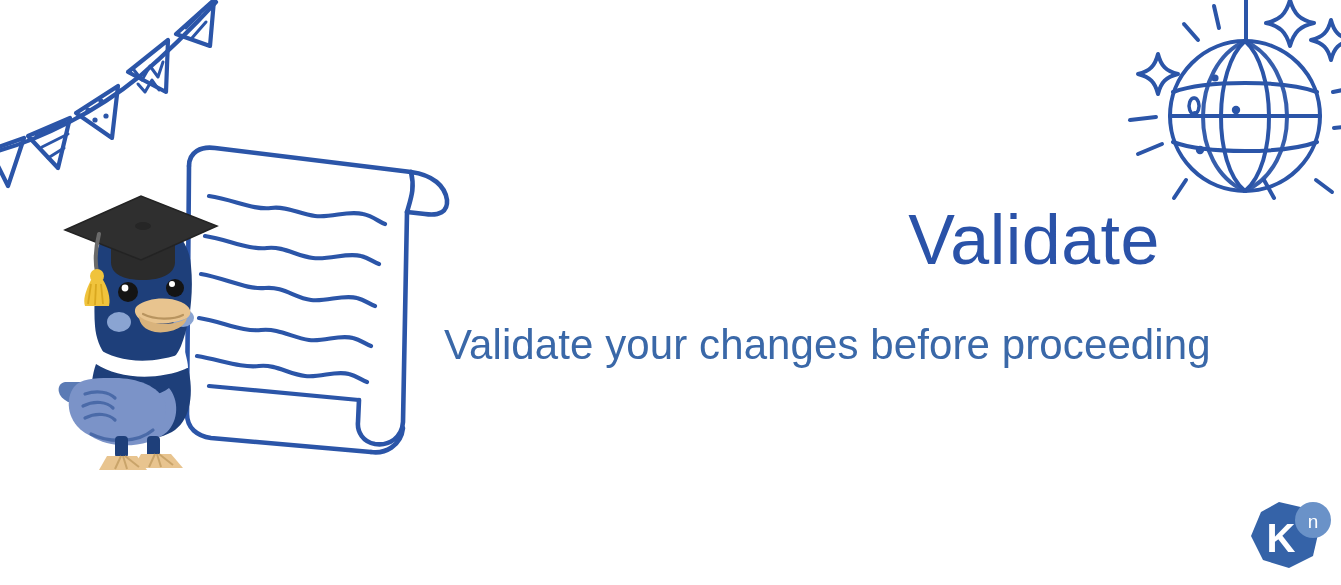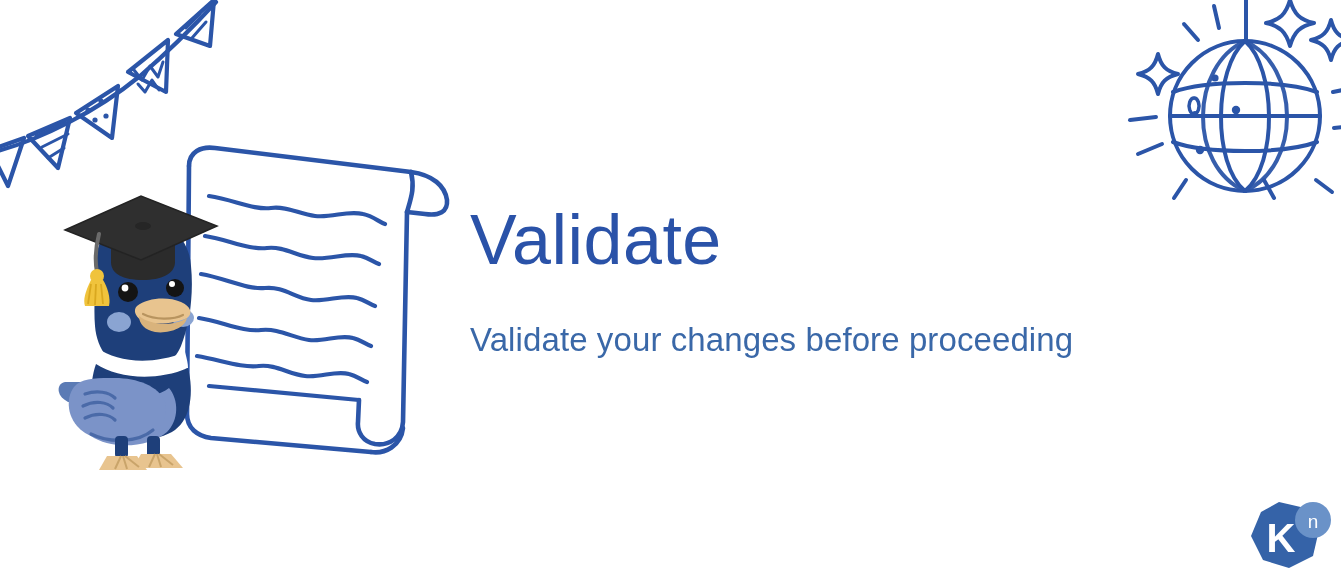--- a/index.html
+++ b/index.html
@@ -28,40 +28,40 @@
   }
   #bunting-art   { left: 0px;    top: 0px;   width: 230px; height: 190px; }
   #discoball-art { left: 1118px; top: -8px;  width: 230px; height: 235px; }
   #scroll-art    { left: 175px;  top: 138px; width: 290px; height: 325px; }
   #mascot-art    { left: 55px;   top: 186px; width: 175px; height: 285px; }
   #logo-art      { left: 1243px; top: 498px; width: 92px;  height: 80px; }
 
   
   #text-block {
     position: absolute;
-    left: 470px;
+    left: 444px;
     top: 205px;
     width: 716px;
-    text-align: left;
+    text-align: right;
   }
   #page-title {
     margin: 0;
     font-family: "Liberation Sans", sans-serif;
     font-size: 70px;
     font-weight: 400;
     line-height: 1.0;
     letter-spacing: 0.5px;
     color: #2a52a8;
     white-space: nowrap;
   }
   #page-subtitle {
     margin: 0;
     padding-top: 47px;
     font-family: "Liberation Sans", sans-serif;
-    font-size: 33px;
+    font-size: 42px;
     font-weight: 400;
     line-height: 1.1;
     letter-spacing: 0.1px;
     color: #3a68a8;
     white-space: nowrap;
   }
 </style>
 </head>
 <body>
 

